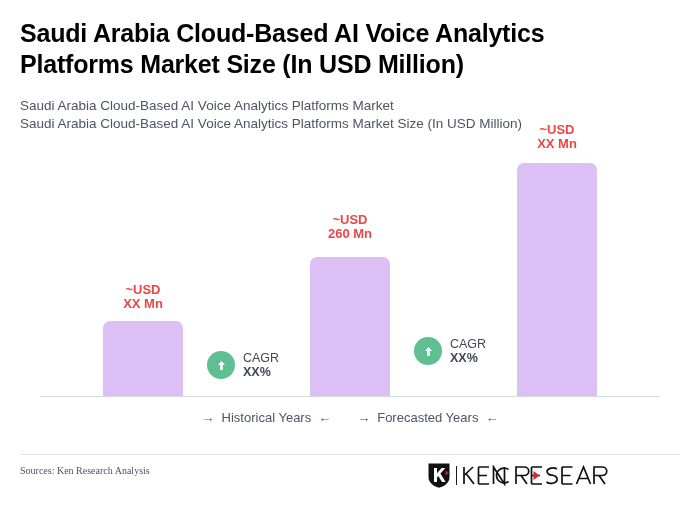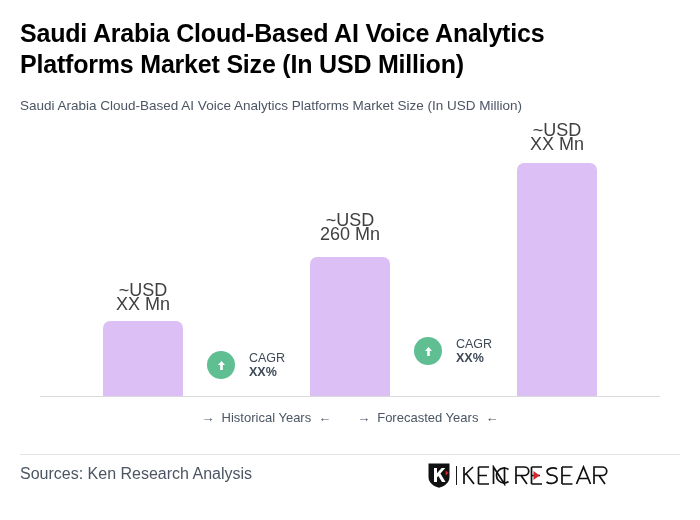--- a/index.html
+++ b/index.html
@@ -68,34 +68,35 @@
   }
 
   .bar {
     position: absolute;
     background: #dcc0f5;
     border-radius: 7px 7px 0 0;
   }
 
   .bar-label {
     position: absolute;
-    font-size: 18px;
+    font-size: 13px;
     line-height: 14px;
-    color: #404040;
+    color: #ef4444;
     text-align: center;
     white-space: nowrap;
+    font-weight: bold;
   }
   .bar-label .l2 { display: block; }
 
   
   .cagr {
     position: absolute;
     display: flex;
     align-items: center;
-    gap: 14px;
+    gap: 8px;
   }
   .cagr-circle {
     width: 28px;
     height: 28px;
     border-radius: 50%;
     background: #5fbf93;
     display: flex;
     align-items: center;
     justify-content: center;
     flex: 0 0 auto;
@@ -140,23 +141,24 @@
     left: 20px;
     top: 454px;
     width: 660px;
     height: 1px;
     background: #e2e4e8;
   }
   .sources {
     position: absolute;
     left: 20px;
     top: 465px;
-    font-size: 16px;
-    color: #4b5563;
-    white-space: nowrap;
+    font-size: 10px;
+    color: #4b5563;
+    white-space: nowrap;
+    font-family: Liberation Serif, serif;
   }
 
   .logo {
     position: absolute;
     right: 18px;
     top: 462px;
     display: flex;
     align-items: center;
     gap: 5px;
   }
@@ -169,20 +171,21 @@
   .logo-word { display: block; }
 </style>
 </head>
 <body>
 
 <div class="page">
 
   <div class="title">Saudi Arabia Cloud-Based AI Voice Analytics Platforms Market Size (In USD Million)</div>
 
   <div class="subtitle-block">
+    <div class="subtitle-line">Saudi Arabia Cloud-Based AI Voice Analytics Platforms Market</div>
     <div class="subtitle-line">Saudi Arabia Cloud-Based AI Voice Analytics Platforms Market Size (In USD Million)</div>
   </div>
 
   <div class="plot">
 
     <div class="bar-label" style="left:103px; top:283px; width:80px;">
       <span>~USD</span>
       <span class="l2">XX Mn</span>
     </div>
     <div class="bar" style="left:103px; top:321px; width:80px; height:76px;"></div>

